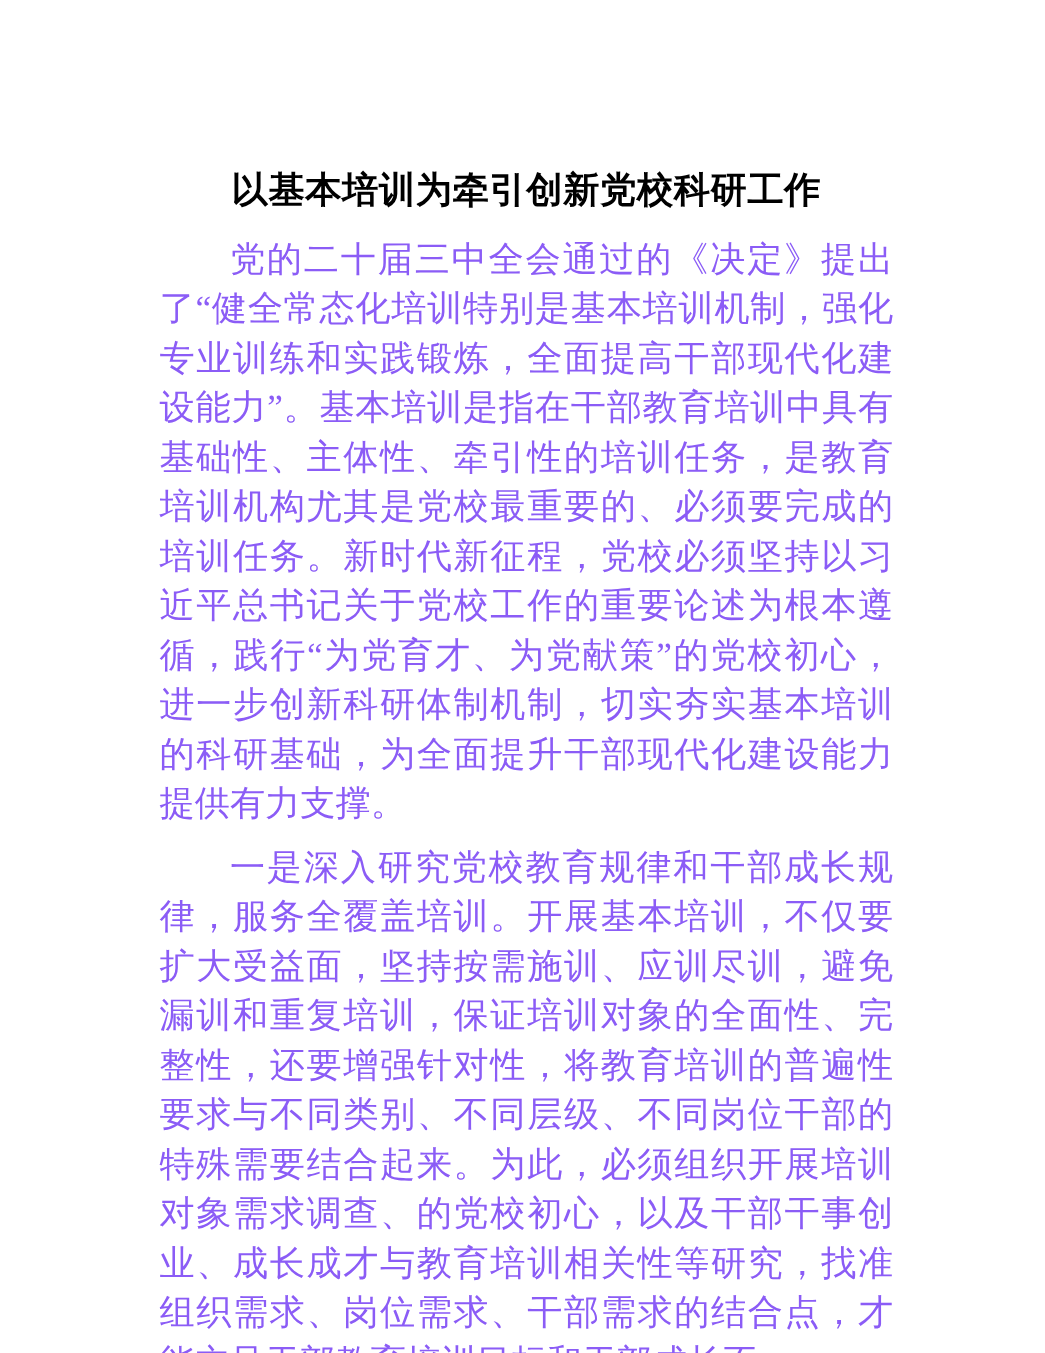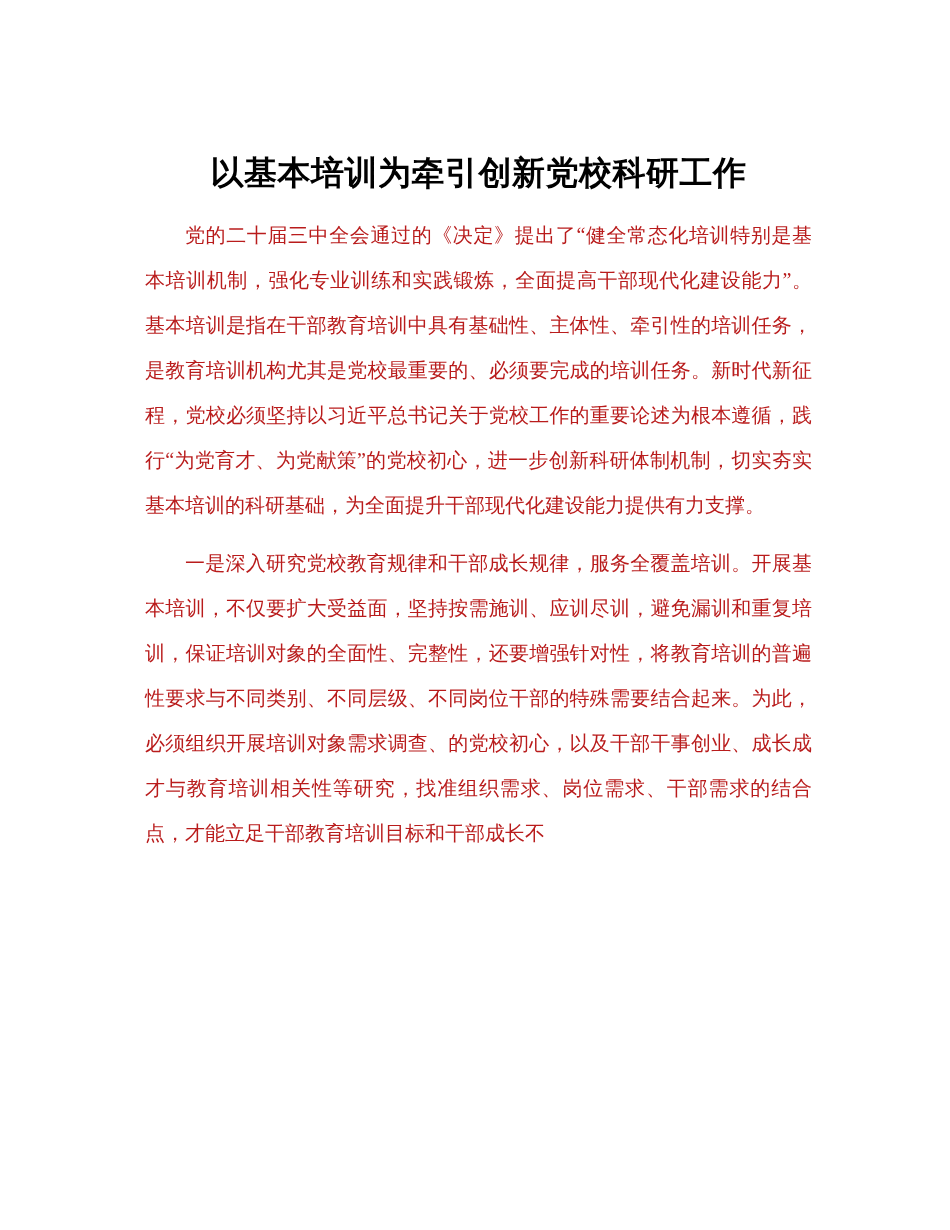--- a/index.html
+++ b/index.html
@@ -25,27 +25,27 @@
     font-family: "Liberation Sans", "DejaVu Sans", sans-serif;
     font-size: 33px;
     font-weight: 700;
     line-height: 1.25;
     text-align: center;
     margin: 0 0 20px 0;
     letter-spacing: 0.5px;
     color: #000000;
   }
   .doc-paragraph {
-    font-size: 20px;
+    font-size: 32px;
     line-height: 45px;
     text-align: justify;
     text-justify: inter-ideograph;
     text-indent: 2em;
     margin: 0 0 13px 0;
-    color: #b91c1c;
+    color: #8b5cf6;
     word-break: break-all;
   }
 </style>
 </head>
 <body>
 
 <div class="page">
   <h1 class="doc-title">以基本培训为牵引创新党校科研工作</h1>
 
   <p class="doc-paragraph">党的二十届三中全会通过的《决定》提出了“健全常态化培训特别是基本培训机制，强化专业训练和实践锻炼，全面提高干部现代化建设能力”。基本培训是指在干部教育培训中具有基础性、主体性、牵引性的培训任务，是教育培训机构尤其是党校最重要的、必须要完成的培训任务。新时代新征程，党校必须坚持以习近平总书记关于党校工作的重要论述为根本遵循，践行“为党育才、为党献策”的党校初心，进一步创新科研体制机制，切实夯实基本培训的科研基础，为全面提升干部现代化建设能力提供有力支撑。</p>

